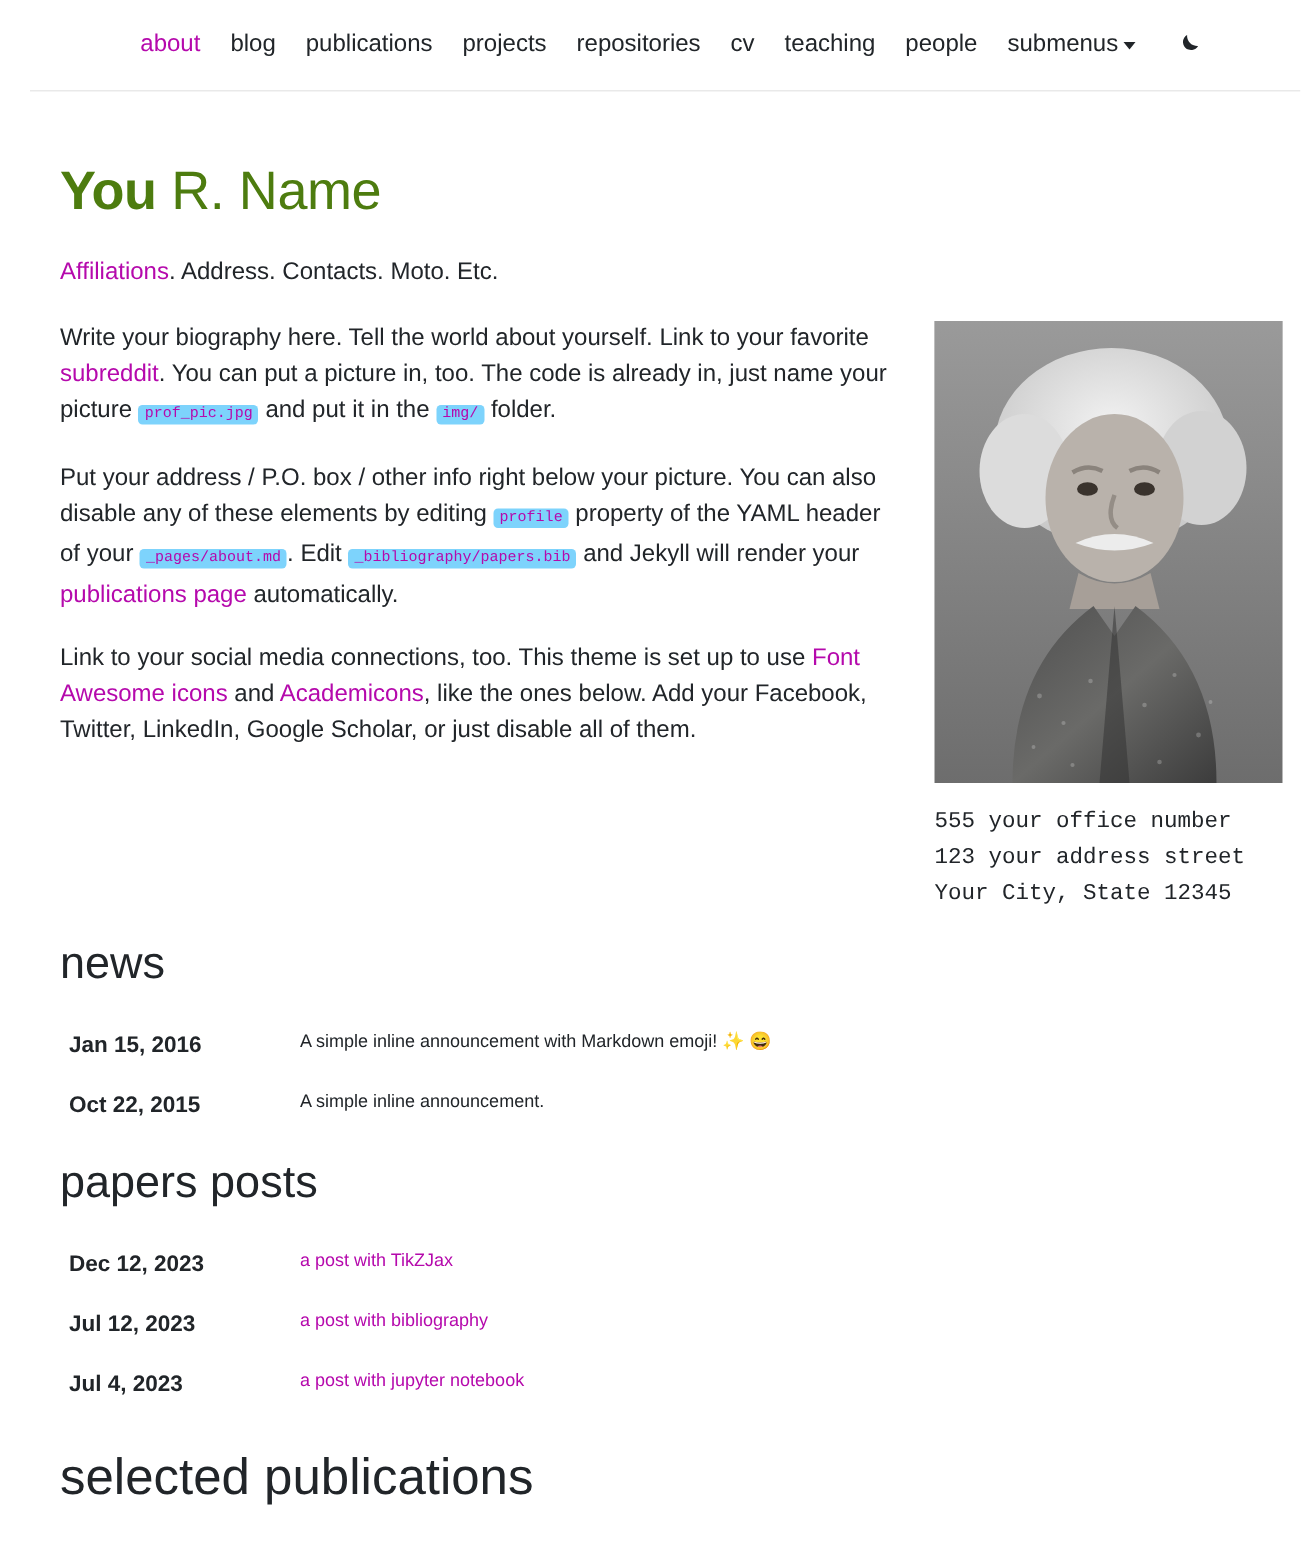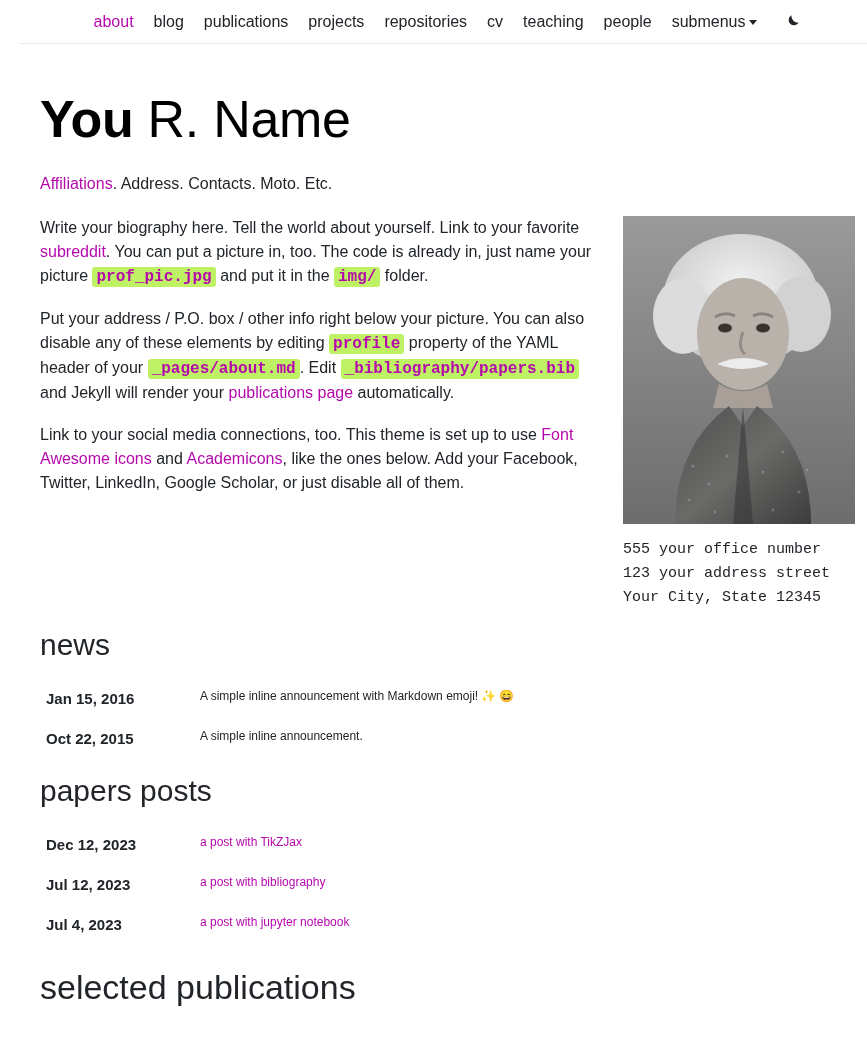--- a/index.html
+++ b/index.html
@@ -14,21 +14,21 @@
     width: 867px;
     min-height: 1042px;
     overflow: hidden;
   }
   code, .mono {
     font-family: "Liberation Mono", monospace;
   }
 
   
   .navbar {
-    height: 44px;
+    height: 61px;
     display: flex;
     align-items: center;
     justify-content: center;
     border-bottom: 1px solid #e9e9e9;
     background: #ffffff;
     position: relative;
     margin-left: 20px;
   }
   .nav-items {
     display: flex;
@@ -65,25 +65,25 @@
     justify-content: center;
     cursor: pointer;
   }
 
   
   .container {
     padding: 0 40px;
     max-width: 867px;
   }
   .page-title {
-    font-size: 52px;
+    font-size: 36px;
     font-weight: 400;
     margin: 44px 0 0 0;
     line-height: 1.2;
-    color: #000000;
+    color: #4d7c0f;
     letter-spacing: -0.3px;
   }
   .page-title strong { font-weight: 700; }
 
   .subtitle {
     font-size: 16px;
     margin: 22px 0 0 0;
     color: #212529;
     line-height: 1.5;
   }
@@ -113,27 +113,26 @@
     white-space: pre;
   }
 
   p.body-text {
     font-size: 16px;
     line-height: 24px;
     margin: 0 0 18px 0;
     color: #212529;
   }
   p.body-text code {
-    font-size: 16px;
+    font-size: 10px;
     color: #B509AC;
-    background: #bef264;
+    background: #7dd3fc;
     padding: 1px 4px;
     border-radius: 3px;
     white-space: nowrap;
-    font-weight: bold;
   }
 
   
   h2.section-heading {
     clear: none;
     font-size: 30px;
     font-weight: 400;
     color: #212529;
     margin: 18px 0 14px 0;
   }

